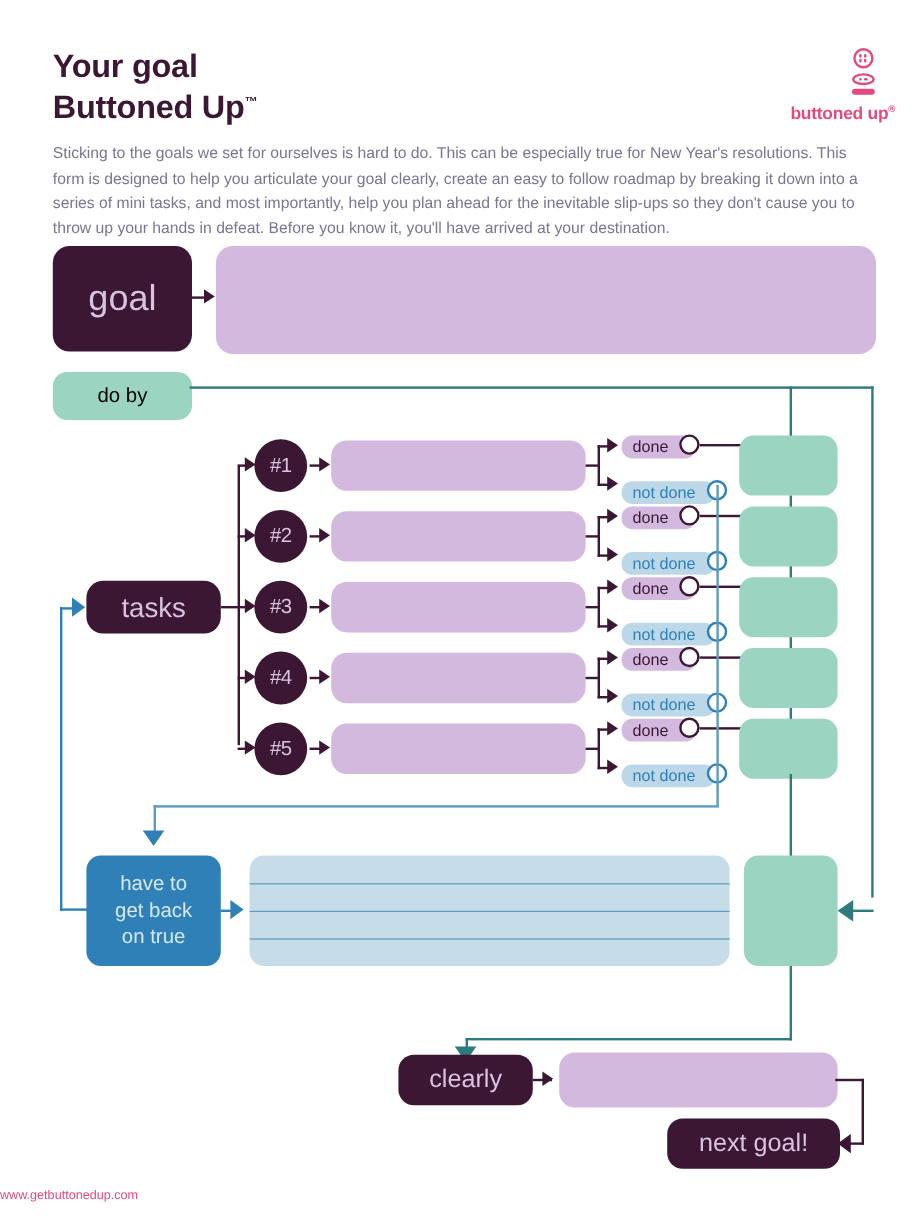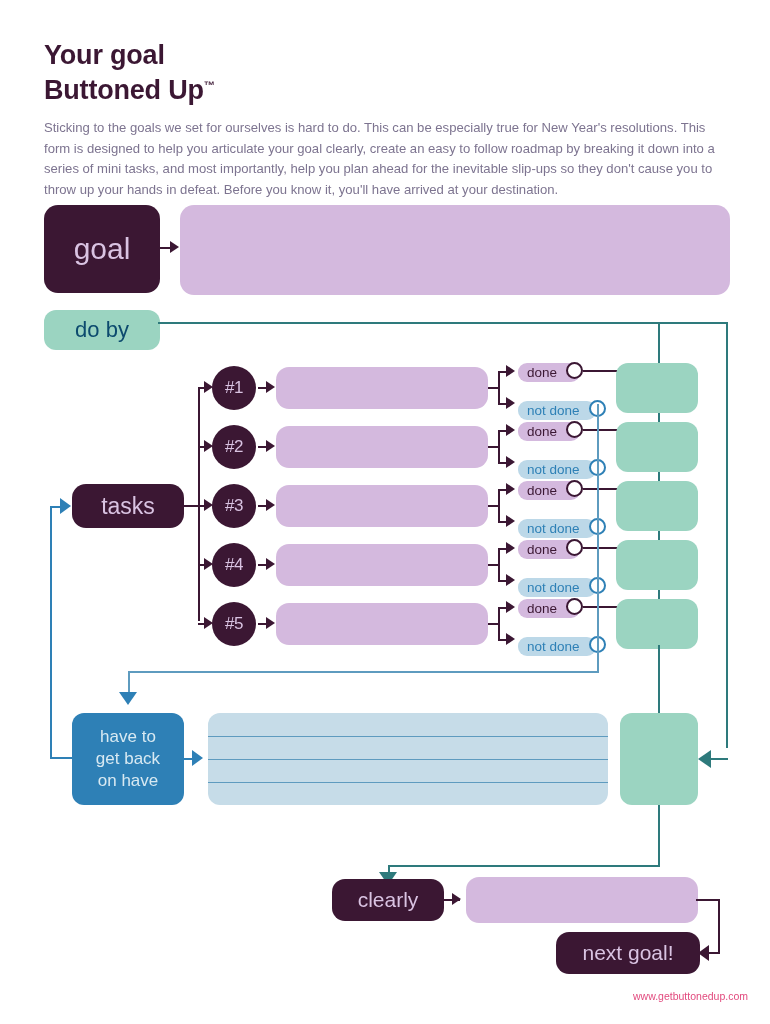--- a/index.html
+++ b/index.html
@@ -76,21 +76,21 @@
     font-size: 17px; letter-spacing: -0.5px;
   }
 
   
   #goal-label { left: 44px; top: 205px; width: 116px; height: 88px; font-size: 30px; border-radius: 14px; }
   #goal-field { left: 180px; top: 205px; width: 550px; height: 90px; border-radius: 14px; }
 
   
   #doby-label {
     left: 44px; top: 310px; width: 116px; height: 40px;
-    background: #9BD4C1; color: #0c4a6e; font-size: 22px; border-radius: 12px;
+    background: #9BD4C1; color: #000000; font-size: 17px; border-radius: 12px;
   }
 
   
   #tasks-label { left: 72px; top: 484px; width: 112px; height: 44px; font-size: 23px; border-radius: 14px; }
 
   .task-field { left: 276px; width: 212px; height: 42px; }
   .pill {
     position: absolute; border-radius: 9px; display: flex; align-items: center;
     padding-left: 9px; font-size: 13.5px; height: 19px;
   }
@@ -147,36 +147,52 @@
   .arw { position: absolute; width: 0; height: 0; }
   .arw-r-plum { border-top: 6px solid transparent; border-bottom: 6px solid transparent; border-left: 9px solid #3B1733; }
   .arw-r-blue { border-top: 8px solid transparent; border-bottom: 8px solid transparent; border-left: 11px solid #2E80B6; }
   .arw-l-teal { border-top: 9px solid transparent; border-bottom: 9px solid transparent; border-right: 13px solid #2E7A7C; }
   .arw-l-plum { border-top: 8px solid transparent; border-bottom: 8px solid transparent; border-right: 11px solid #3B1733; }
   .arw-d-teal { border-left: 9px solid transparent; border-right: 9px solid transparent; border-top: 13px solid #2E7A7C; }
   .arw-d-blue { border-left: 9px solid transparent; border-right: 9px solid transparent; border-top: 13px solid #2E80B6; }
 
   
   #footer-url {
-    position: absolute; left: 0; right: 22px; top: 990px; text-align: right;
+    position: absolute; left: 0; right: 22px; top: 990px; 
     color: #E24A7E; font-size: 10.5px;
   }
 </style>
 </head>
 <body>
 
 <div id="sheet">
 
   <div class="title">
     <span>Your </span><span class="thin" style="font-weight:bold">goal</span>
     <span class="l2"><span>Buttoned Up</span><span class="tm">™</span></span>
   </div>
 
   <div class="intro">Sticking to the goals we set for ourselves is hard to do. This can be especially true for New Year's resolutions. This form is designed to help you articulate your goal clearly, create an easy to follow roadmap by breaking it down into a series of mini tasks, and most importantly, help you plan ahead for the inevitable slip-ups so they don't cause you to throw up your hands in defeat. Before you know it, you'll have arrived at your destination.</div>
 
+  <div class="logo-wrap">
+    <div class="logo-buttons">
+      <div class="btn-round">
+          <i></i>
+          <i></i>
+          <i></i>
+          <i></i>
+        </div>
+      <div class="btn-ellipse">
+          <i></i>
+          <i></i>
+        </div>
+      <div class="btn-flat"></div>
+    </div>
+    <div class="logo-text"><span>buttoned up</span><span class="tm">®</span></div>
+  </div>
 
   <div class="lbl" id="goal-label">goal</div>
   <div class="ln h-plum" style="left:160px; top:247px; width:14px;"></div>
   <div class="arw arw-r-plum" style="left:170px; top:241px;"></div>
   <div class="field" id="goal-field"></div>
 
   <div class="lbl" id="doby-label">do by</div>
 
   <div class="ln h-teal" style="left:158px; top:322px; width:570px;"></div>
   <div class="ln v-teal" style="left:658px; top:322px; height:44px;"></div>
@@ -299,21 +315,21 @@
   <div class="arw arw-d-blue" style="left:119px; top:692px;"></div>
 
   <div class="ln h-blue" style="left:50px; top:757px; width:24px;"></div>
   <div class="ln v-blue" style="left:50px; top:506px; height:253px;"></div>
   <div class="ln h-blue" style="left:50px; top:506px; width:14px;"></div>
   <div class="arw arw-r-blue" style="left:60px; top:498px;"></div>
 
   <div class="lbl" id="tips-label">
     <span>have to</span>
     <span>get back</span>
-    <span>on have</span>
+    <span>on true</span>
   </div>
   <div class="ln h-plum" style="left:184px; top:758px; width:14px; background:#2E80B6;"></div>
   <div class="arw arw-r-blue" style="left:192px; top:750px;"></div>
   <div id="tips-field">
     <div class="rule" style="top:23px;"></div>
     <div class="rule" style="top:46px;"></div>
     <div class="rule" style="top:69px;"></div>
   </div>
   <div class="greenbox" id="tips-green"></div>
 

